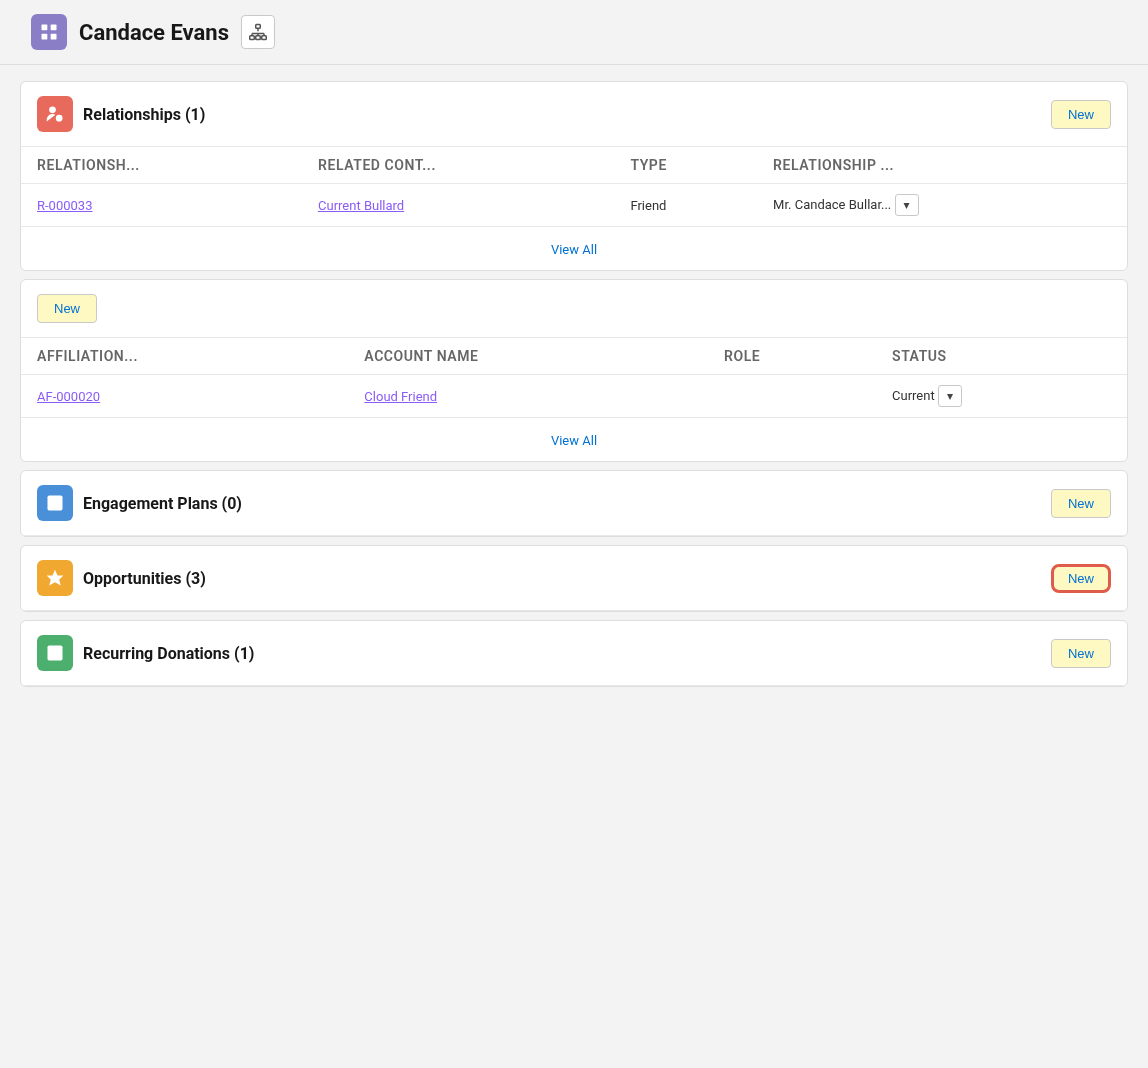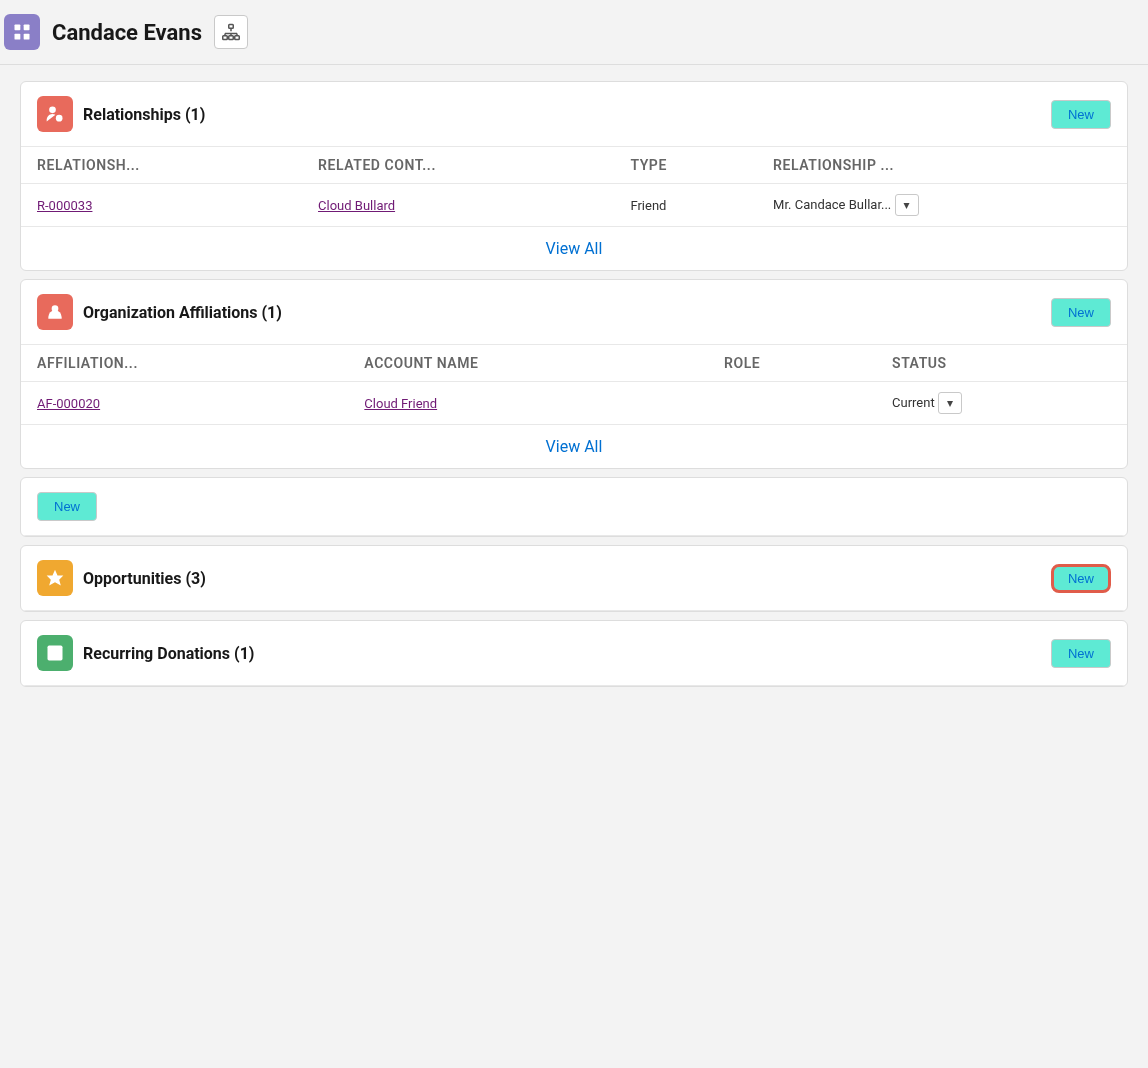--- a/index.html
+++ b/index.html
@@ -6,21 +6,21 @@
     body {
       font-family: -apple-system, BlinkMacSystemFont, 'Segoe UI', Roboto, sans-serif;
       background: #f3f3f3;
       width: 1148px;
       min-height: 1068px;
     }
 
     
     .page-header {
       background: #f3f3f3;
-      padding: 14px 4px;
+      padding: 14px 31px;
       display: flex;
       align-items: center;
       gap: 12px;
       border-bottom: 1px solid #ddd;
     }
     .header-icon {
       width: 36px;
       height: 36px;
       background: #8a7fc7;
       border-radius: 6px;
@@ -93,21 +93,21 @@
     .section-icon.green { background: #4caf6e; }
 
     .section-title {
       font-size: 16px;
       font-weight: 700;
       color: #181818;
     }
 
     .new-btn {
       border: 1px solid #c9c9c9;
-      background: #5eead4;
+      background: #fef9c3;
       color: #0070d2;
       font-size: 13px;
       font-weight: 500;
       padding: 6px 16px;
       border-radius: 4px;
       cursor: pointer;
     }
     .new-btn.highlighted {
       border: 3px solid #e05c4a;
       border-radius: 8px;
@@ -132,21 +132,21 @@
     .section-table td {
       padding: 10px 16px;
       font-size: 13px;
       color: #333;
       border-bottom: 1px solid #f0f0f0;
     }
     .section-table tr:last-child td {
       border-bottom: none;
     }
     .link-cell {
-      color: #701a75;
+      color: #8b5cf6;
       text-decoration: underline;
       cursor: pointer;
       text-align: right;
     }
     .dropdown-btn {
       border: 1px solid #c9c9c9;
       background: #fff;
       border-radius: 3px;
       padding: 3px 8px;
       cursor: pointer;
@@ -155,21 +155,21 @@
     }
 
     
     .view-all-row {
       text-align: center;
       padding: 12px;
       border-top: 1px solid #e8e8e8;
     }
     .view-all-link {
       color: #0070d2;
-      font-size: 16px;
+      font-size: 13px;
       cursor: pointer;
       text-decoration: none;
     }
 
     
     .section-empty {
       
     }
   </style>
 </head>
@@ -222,47 +222,36 @@
         <tr>
           <th>RELATIONSH...</th>
           <th>RELATED CONT...</th>
           <th>TYPE</th>
           <th>RELATIONSHIP ...</th>
         </tr>
       </thead>
       <tbody>
         <tr>
           <td><span class="link-cell">R-000033</span></td>
-          <td><span class="link-cell">Cloud Bullard</span></td>
+          <td><span class="link-cell">Current Bullard</span></td>
           <td>Friend</td>
           <td>
             <span>Mr. Candace Bullar...</span>
             <button class="dropdown-btn">▾</button>
           </td>
         </tr>
       </tbody>
     </table>
     <div class="view-all-row">
       <a class="view-all-link">View All</a>
     </div>
   </div>
 
   <div class="section-card">
     <div class="section-header">
-      <div class="section-header-left">
-        <div class="section-icon red">
-          <svg width="20" height="20" viewBox="0 0 24 24" fill="white">
-            <circle cx="12" cy="8" r="4"></circle>
-            <path d="M4 20v-2a8 8 0 0 1 16 0v2"></path>
-            <line x1="4" y1="12" x2="2" y2="16"></line>
-            <line x1="20" y1="12" x2="22" y2="16"></line>
-          </svg>
-        </div>
-        <span class="section-title">Organization Affiliations (1)</span>
-      </div>
       <button class="new-btn">New</button>
     </div>
     <table class="section-table">
       <thead>
         <tr>
           <th>AFFILIATION...</th>
           <th>ACCOUNT NAME</th>
           <th>ROLE</th>
           <th>STATUS</th>
         </tr>
@@ -279,20 +268,31 @@
         </tr>
       </tbody>
     </table>
     <div class="view-all-row">
       <a class="view-all-link">View All</a>
     </div>
   </div>
 
   <div class="section-card section-empty">
     <div class="section-header">
+      <div class="section-header-left">
+        <div class="section-icon blue">
+          <svg width="20" height="20" viewBox="0 0 24 24" fill="white">
+            <rect x="3" y="3" width="18" height="18" rx="2"></rect>
+            <line x1="7" y1="8" x2="17" y2="8"></line>
+            <line x1="7" y1="12" x2="17" y2="12"></line>
+            <line x1="7" y1="16" x2="13" y2="16"></line>
+          </svg>
+        </div>
+        <span class="section-title">Engagement Plans (0)</span>
+      </div>
       <button class="new-btn">New</button>
     </div>
   </div>
 
   <div class="section-card section-empty">
     <div class="section-header">
       <div class="section-header-left">
         <div class="section-icon orange">
           <svg width="20" height="20" viewBox="0 0 24 24" fill="white">
             <polygon points="12,2 15,9 22,9 17,14 19,21 12,17 5,21 7,14 2,9 9,9"></polygon>

